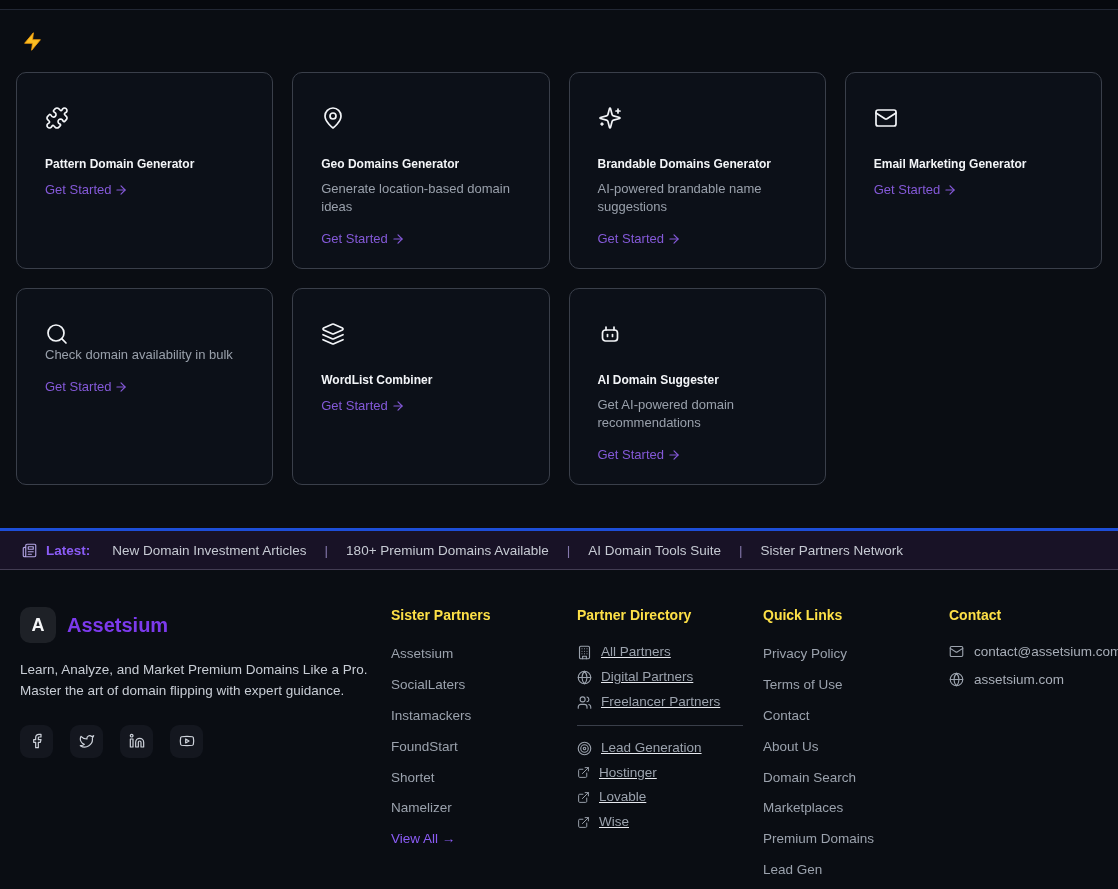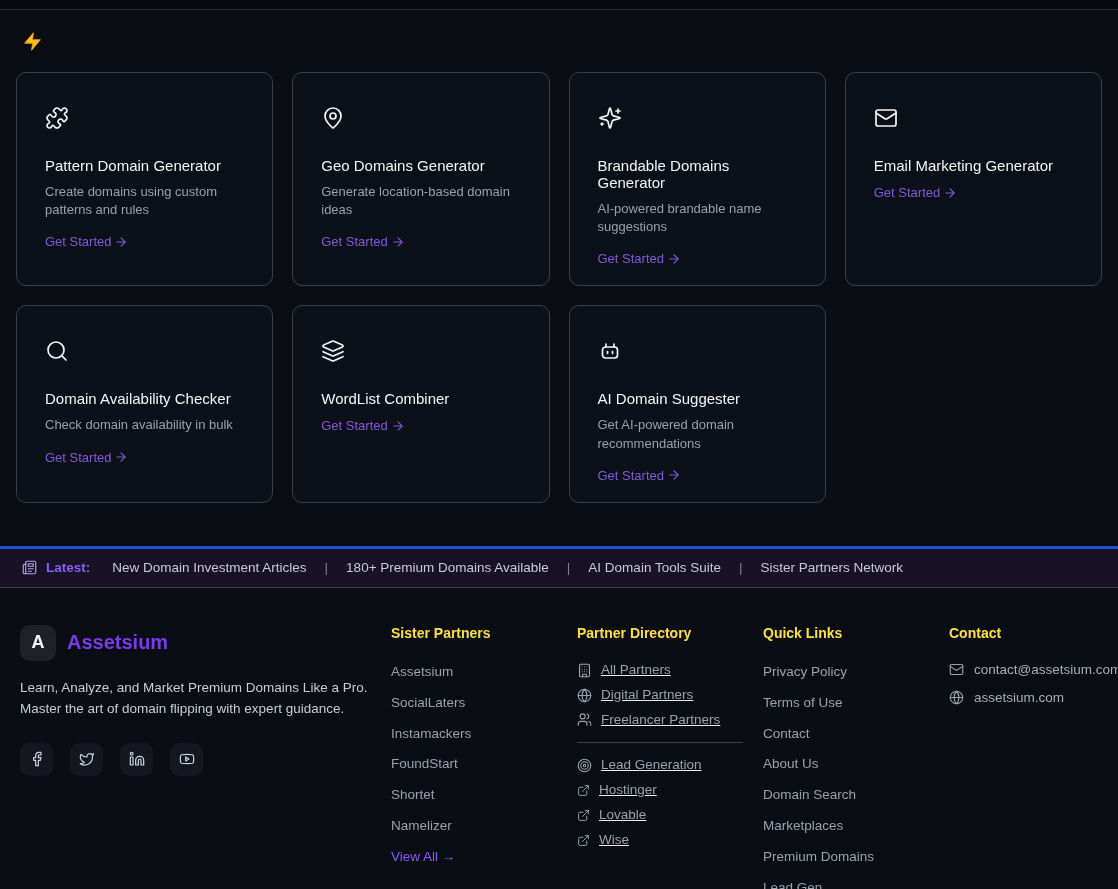--- a/index.html
+++ b/index.html
@@ -24,21 +24,21 @@
     margin-bottom: 43px;
   }
   .card {
     background: #0c1018;
     border: 1px solid #3a3f4a;
     border-radius: 10px;
     padding: 33px 28px 18px;
     min-height: 197px;
   }
   .card-icon { width: 24px; height: 24px; color: #f3f5f8; display: block; }
-  .card-title { font-size: 15px; font-weight: 400; color: #f3f5f8; margin: 27px 0 9px; }
+  .card-title { font-size: 12px; font-weight: 700; color: #f3f5f8; margin: 27px 0 9px; }
   .card-desc { font-size: 13px; line-height: 1.4; color: #99a0ab; max-width: 212px; margin-bottom: 13px; }
   .card-cta {
     display: inline-flex; align-items: center; gap: 3px;
     font-size: 13px; color: #8459d8; text-decoration: none; cursor: pointer; justify-content: space-between;
   }
   .card-cta svg { width: 14px; height: 14px; }
 
   
   .ticker {
     height: 42px; background: #181226;
@@ -99,21 +99,20 @@
       </svg>
   </h2>
 
   <div class="cards">
 
     <div class="card">
       <svg class="card-icon" viewBox="0 0 24 24" fill="none" stroke="currentColor" stroke-width="1.7" stroke-linecap="round" stroke-linejoin="round">
           <path d="M19.439 7.85c-.049.322.059.648.289.878l1.568 1.568c.47.47.706 1.087.706 1.704s-.235 1.233-.706 1.704l-1.611 1.611a.98.98 0 0 1-.837.276c-.47-.07-.802-.48-.968-.925a2.501 2.501 0 1 0-3.214 3.214c.446.166.855.497.925.968a.979.979 0 0 1-.276.837l-1.61 1.61a2.404 2.404 0 0 1-1.705.707 2.402 2.402 0 0 1-1.704-.706l-1.568-1.568a1.026 1.026 0 0 0-.877-.29c-.493.074-.84.504-1.02.968a2.5 2.5 0 1 1-3.237-3.237c.464-.18.894-.527.967-1.02a1.026 1.026 0 0 0-.289-.877l-1.568-1.568A2.402 2.402 0 0 1 1.998 12c0-.617.236-1.234.706-1.704L4.23 8.77c.24-.24.581-.353.917-.303.515.077.877.528 1.073 1.01a2.5 2.5 0 1 0 3.259-3.259c-.482-.196-.933-.558-1.01-1.073-.05-.336.062-.676.303-.917l1.525-1.525A2.402 2.402 0 0 1 12 1.998c.617 0 1.234.236 1.704.706l1.568 1.568c.23.23.556.338.877.29.493-.074.84-.504 1.02-.968a2.5 2.5 0 1 1 3.237 3.237c-.464.18-.894.527-.967 1.02Z"></path>
         </svg>
       <h3 class="card-title">Pattern Domain Generator</h3>
-      <p class="card-desc">Create domains using custom patterns and rules</p>
       <a class="card-cta">
           <span>Get Started</span>
           <svg viewBox="0 0 24 24" fill="none" stroke="currentColor" stroke-width="2" stroke-linecap="round" stroke-linejoin="round">
             <path d="M5 12h14"></path>
             <path d="m12 5 7 7-7 7"></path>
           </svg>
         </a>
     </div>
 
     <div class="card">
@@ -164,21 +163,20 @@
             <path d="m12 5 7 7-7 7"></path>
           </svg>
         </a>
     </div>
 
     <div class="card">
       <svg class="card-icon" viewBox="0 0 24 24" fill="none" stroke="currentColor" stroke-width="1.7" stroke-linecap="round" stroke-linejoin="round">
           <circle cx="11" cy="11" r="8"></circle>
           <path d="m21 21-4.3-4.3"></path>
         </svg>
-      <h3 class="card-title">Domain Availability Checker</h3>
       <p class="card-desc">Check domain availability in bulk</p>
       <a class="card-cta">
           <span>Get Started</span>
           <svg viewBox="0 0 24 24" fill="none" stroke="currentColor" stroke-width="2" stroke-linecap="round" stroke-linejoin="round">
             <path d="M5 12h14"></path>
             <path d="m12 5 7 7-7 7"></path>
           </svg>
         </a>
     </div>
 

